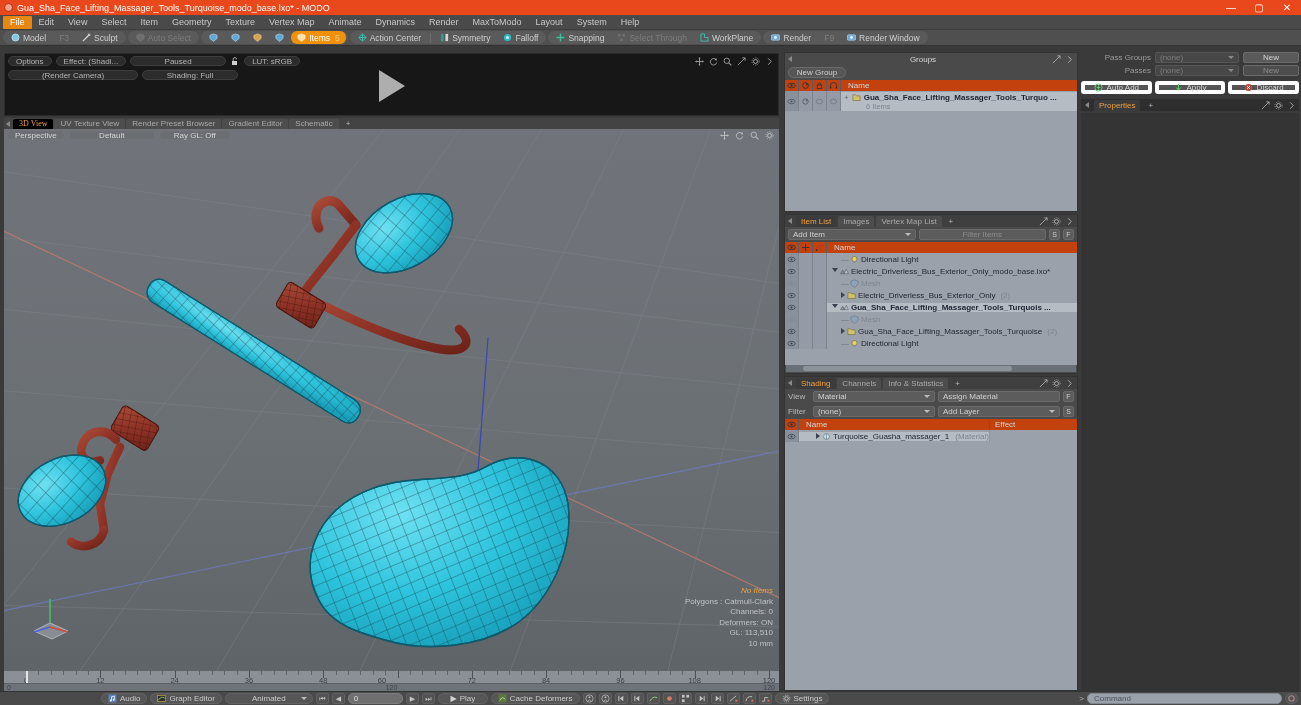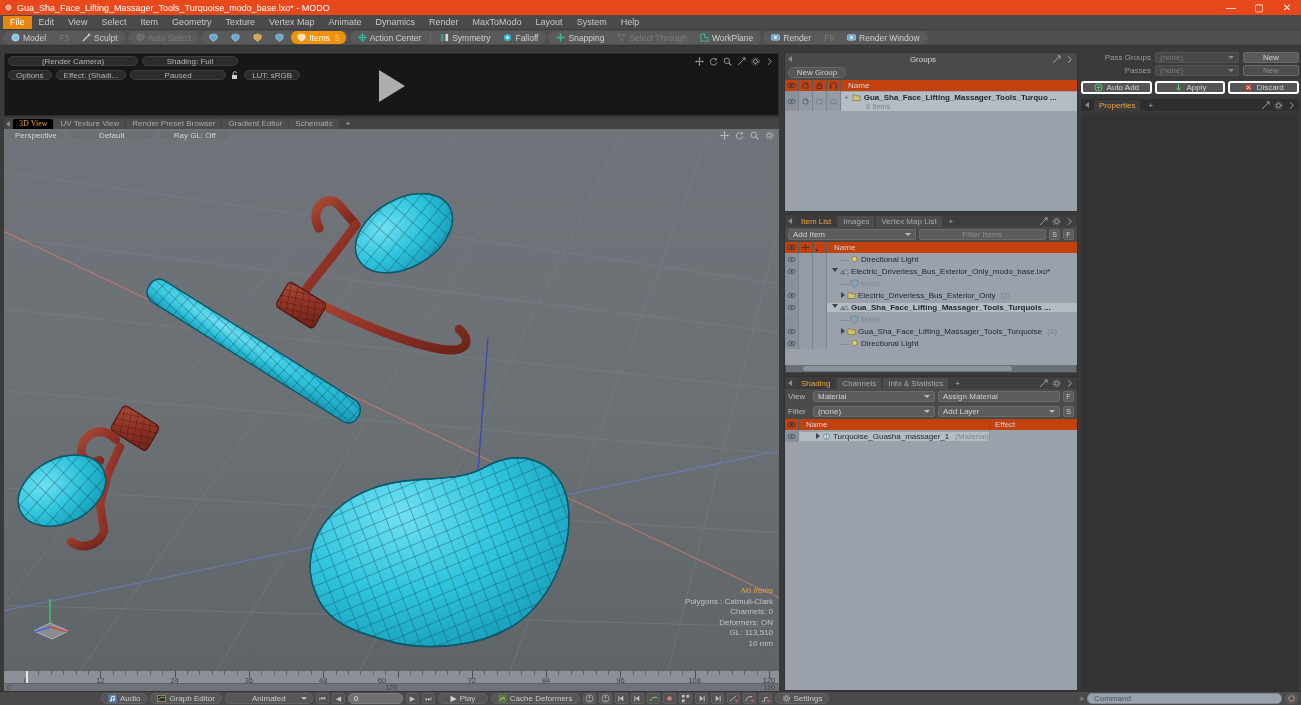--- a/index.html
+++ b/index.html
@@ -177,21 +177,21 @@
 
   
   #farcol{ width:222px; background:#3a3a3a; display:flex;flex-direction:column; padding:2px 2px 0 2px; gap:2px;}
   .frow{ display:flex;align-items:center;gap:4px;justify-content:flex-end;}
   .frow .flb{ font-size:8px;color:#9b9b9b;}
   .fsel{ width:84px;background:#474747;border:1px solid #555;border-radius:2px;height:11px;font-size:8px;color:#7d7d7d;display:flex;align-items:center;padding:0 4px;}
   .fsel::after{content:"";margin-left:auto;width:0;height:0;border-left:3px solid transparent;border-right:3px solid transparent;border-top:3px solid #8a8a8a;}
   .fnew{ width:56px;height:11px;border:1px solid #6b6b6b;border-radius:2px;background:#5a5a5a;font-size:8px;color:#d2d2d2;display:flex;align-items:center;justify-content:center;}
   .fnew.dim{ color:#8b8b8b;background:#4d4d4d;}
   #actionrow{ display:flex; gap:3px; margin-top:3px;}
-  .actbtn{ flex:1;height:13px;border:2px solid #ffffff;border-radius:3px;background:#555;
+  .actbtn{ flex:1;height:13px;border:4px solid #ffffff;border-radius:3px;background:#555;
     display:flex;align-items:center;justify-content:center;gap:4px;font-size:8px;color:#d4d4d4;}
   #propstrip{ height:12px;background:#2e2e2e;display:flex;align-items:center;gap:3px;padding-left:4px;margin-top:3px;}
   #propsbody{ flex:1; background:#343434; }
 
   
   #bottombar{
     position:absolute;left:0;right:0;bottom:0;height:14px;background:#4a4a4a;
     display:flex;align-items:center;gap:3px;padding:0 3px;border-top:1px solid #333;
   }
   .bbtn{ display:flex;align-items:center;gap:3px;height:11px;padding:0 6px;border-radius:6px;
@@ -362,32 +362,32 @@
     </div>
   </div>
 </div>
 
 <div id="main">
 
   <div id="leftcol">
 
     <div id="previewpane">
       <div class="prow">
-        <div class="pill wide" style="min-width:130px">(Render Camera)</div>
-        <div class="pill wide">Shading: Full</div>
-      </div>
-      <div class="prow">
         <div class="pill">Options</div>
         <div class="pill">Effect: (Shadi...</div>
         <div class="pill wide">Paused</div>
         <svg style="width:10px;height:10px" viewBox="0 0 10 10">
             <path d="M2 5h5v4H2z" fill="#cfcfcf"></path>
             <path d="M3.2 5V3.3a1.7 1.7 0 0 1 3.4 0" fill="none" stroke="#cfcfcf" stroke-width=".8"></path>
           </svg>
         <div class="pill">LUT: sRGB</div>
+      </div>
+      <div class="prow">
+        <div class="pill wide" style="min-width:130px">(Render Camera)</div>
+        <div class="pill wide">Shading: Full</div>
       </div>
       <div id="playicon"></div>
       <div class="viewicons">
         <svg class="gicon" viewBox="0 0 10 10">
             <path d="M5 0.5V9.5M0.5 5H9.5" stroke="#cfcfcf" stroke-width="1"></path>
             <path d="M5 0.5l-1.3 1.6h2.6zM5 9.5l-1.3-1.6h2.6zM0.5 5l1.6-1.3v2.6zM9.5 5L7.9 3.7v2.6z" fill="#cfcfcf"></path>
           </svg>
         <svg class="gicon" viewBox="0 0 10 10">
             <path d="M8 3.2A3.6 3.6 0 1 0 8.6 6" fill="none" stroke="#cfcfcf" stroke-width="1"></path>
             <path d="M8.4 1.2 L8.6 3.8 L6.1 3.2Z" fill="#cfcfcf"></path>

